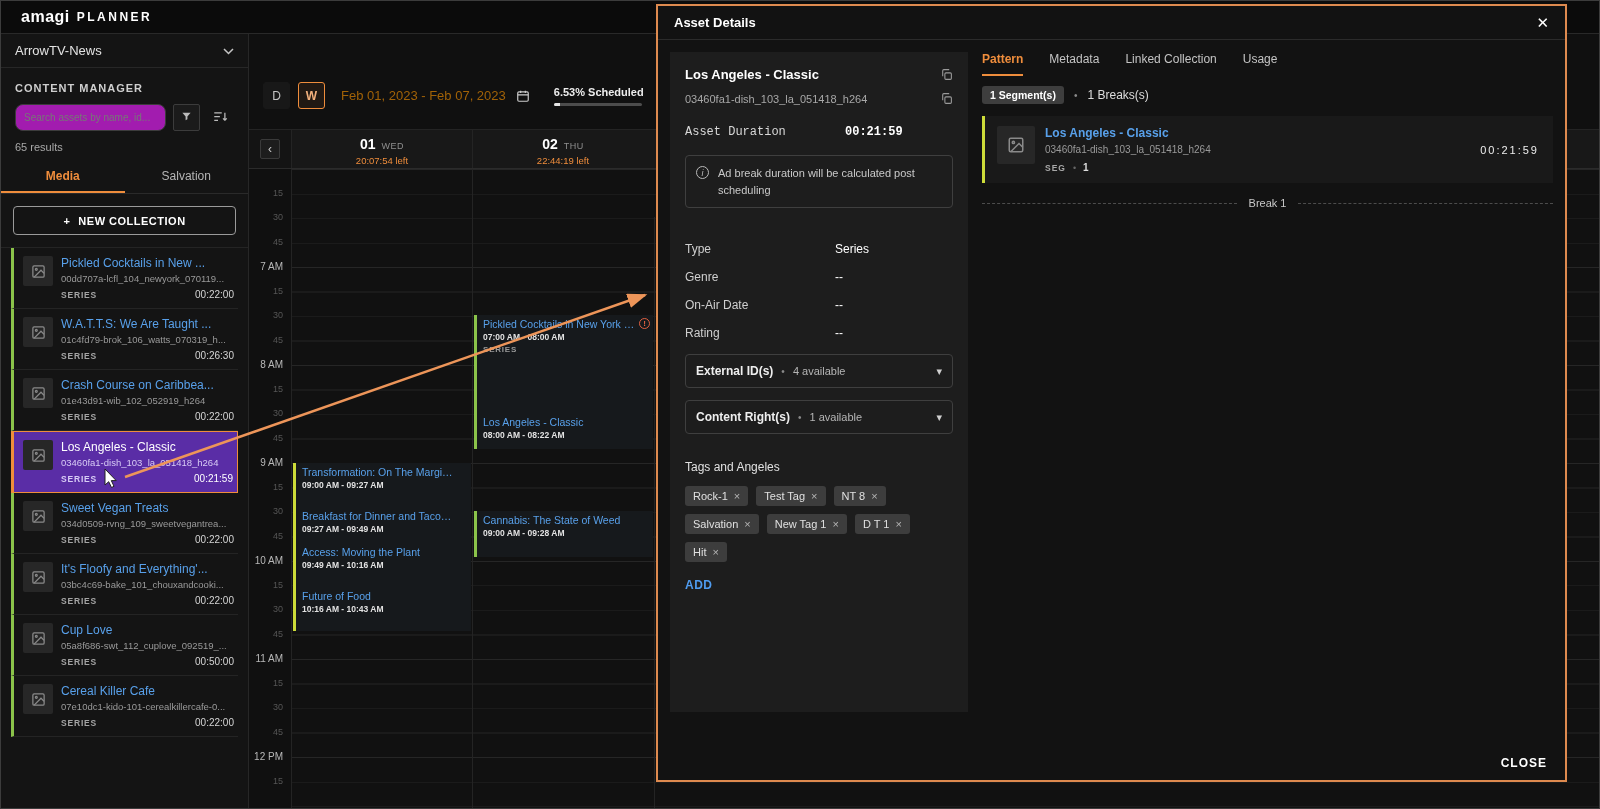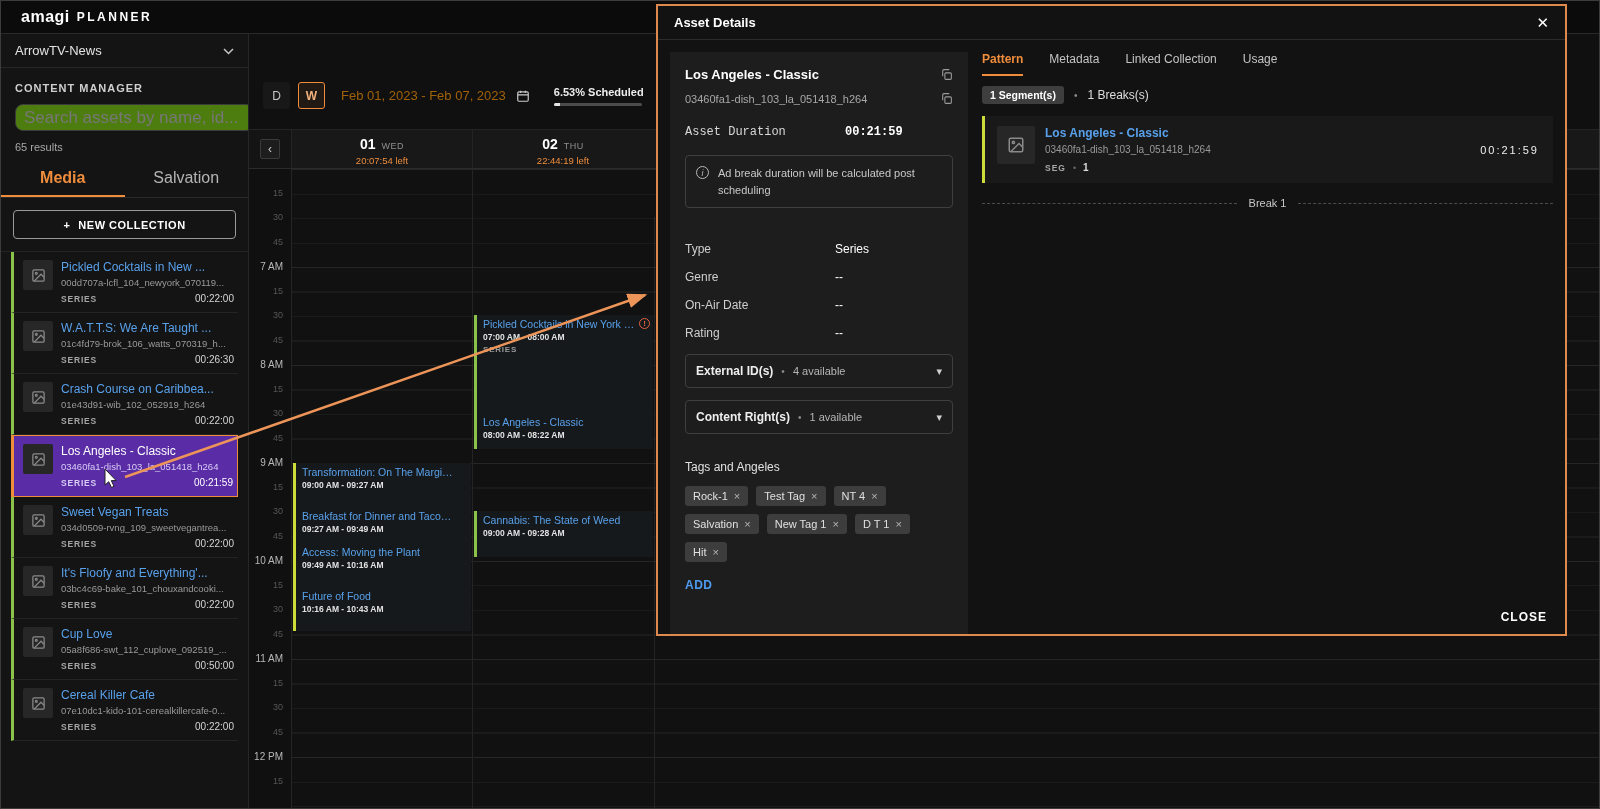--- a/index.html
+++ b/index.html
@@ -17,29 +17,29 @@
   .logo-amagi { font-weight:bold; font-size:16px; color:#fff; letter-spacing:.5px; }
   .logo-planner { margin-left:7px; font-size:12px; letter-spacing:2.5px; color:#fff; font-weight:600; }
 
   
   .sidebar { position:absolute; left:0; top:33px; bottom:0; width:248px; background:#141414;
     border-right:1px solid #272727; overflow:hidden; }
   .channel-row { height:34px; display:flex; align-items:center; justify-content:space-between;
     padding:0 14px; border-bottom:1px solid #272727; font-size:13px; color:#e3e3e3; cursor:pointer; }
   .cm-title { padding:14px 14px 10px; font-size:11px; font-weight:bold; letter-spacing:1px; color:#cfcfcf; }
   .search-row { display:flex; align-items:center; gap:7px; padding:0 14px; }
-  .search-input { flex:1; height:27px; background:#4d7c0f; border:1px solid #3c3c3c; border-radius:8px;
-    color:#ccc; font-size:17px; padding:0 8px; font-family:"Liberation Sans",sans-serif; }
+  .search-input { flex:1; height:27px; background:#a21caf; border:1px solid #3c3c3c; border-radius:8px;
+    color:#ccc; font-size:10px; padding:0 8px; font-family:"Liberation Sans",sans-serif; }
   .search-input::placeholder { color:#777; }
   .icon-btn { width:27px; height:27px; background:#1b1b1b; border:1px solid #3c3c3c; border-radius:2px;
     display:flex; align-items:center; justify-content:center; cursor:pointer; }
   .icon-btn.flat { border:none; background:transparent; }
   .results { padding:10px 14px 6px; font-size:11px; color:#a8a8a8; }
   .tabs { display:flex; border-bottom:1px solid #2a2a2a; margin-top:2px; }
-  .tab { flex:1; text-align:center; font-size:16px; color:#b5b5b5; padding:8px 0; cursor:pointer;
+  .tab { flex:1; text-align:center; font-size:12px; color:#b5b5b5; padding:8px 0; cursor:pointer;
     border-bottom:2px solid transparent; }
   .tab.active { color:var(--orange,#ef8d3c); border-bottom-color:var(--orange,#ef8d3c); font-weight:bold; }
   .new-collection { display:flex; align-items:center; justify-content:center; gap:8px;
     margin:12px; width:calc(100% - 24px); height:29px; background:transparent;
     border:1px solid #9a9a9a; border-radius:4px; color:#fff; font-size:11px; font-weight:bold;
     letter-spacing:.5px; cursor:pointer; font-family:"Liberation Sans",sans-serif; }
   .media-list { border-top:1px solid #242424; overflow:hidden; }
   .media-item { position:relative; margin:0 10px; display:flex; gap:8px; padding:8px 4px 8px 9px;
     border-left:3px solid var(--green,#8bc34a); border-bottom:1px solid #242424; cursor:pointer; }
   .media-item .thumb { width:30px; height:30px; background:#272727; border-radius:2px; flex:none;
@@ -94,21 +94,21 @@
   .event { position:absolute; left:1px; right:1px; background:#16191c; border-left:3px solid var(--green,#8bc34a);
     padding:3px 6px; overflow:hidden; cursor:pointer; }
   .ev-title { font-size:10.5px; color:var(--blue,#58a0ea); white-space:nowrap; overflow:hidden;
     text-overflow:ellipsis; padding-right:12px; }
   .ev-time { font-size:8.5px; color:#e2e2e2; font-weight:bold; margin-top:2px; }
   .ev-type { font-size:8px; color:#9a9a9a; letter-spacing:.8px; margin-top:3px; font-weight:bold; }
   .warn { position:absolute; top:3px; right:3px; width:11px; height:11px; border:1px solid var(--warn,#e06040);
     border-radius:50%; color:var(--warn,#e06040); font-size:8px; line-height:10px; text-align:center; font-weight:bold; }
 
   
-  .modal { position:absolute; left:655px; top:3px; width:911px; height:632px; background:#121212;
+  .modal { position:absolute; left:655px; top:3px; width:911px; height:778px; background:#121212;
     border:2px solid #de8a4f; z-index:20; display:flex; flex-direction:column; }
   .modal-header { height:34px; flex:none; display:flex; align-items:center; justify-content:space-between;
     padding:0 16px; border-bottom:1px solid #2b2b2b; }
   .modal-title { font-size:13px; font-weight:bold; color:#fff; }
   .modal-x { color:#fff; font-size:15px; cursor:pointer; }
   .modal-body { flex:1; display:flex; align-items:flex-start; padding:12px; position:relative; overflow:hidden; }
   .left-pane { width:298px; height:660px; background:#1d1d1d; padding:15px; flex:none; }
   .name-row, .id-row { display:flex; align-items:center; justify-content:space-between; }
   .asset-name { font-size:13px; font-weight:bold; color:#fff; }
   .asset-id { font-size:11px; color:#a8a8a8; }
@@ -520,21 +520,21 @@
         <div class="chips" id="tag-chips">
             <span class="chip">
               <span>Rock-1</span>
               <span class="chip-x">×</span>
             </span>
             <span class="chip">
               <span>Test Tag</span>
               <span class="chip-x">×</span>
             </span>
             <span class="chip">
-              <span>NT 4</span>
+              <span>NT 8</span>
               <span class="chip-x">×</span>
             </span>
             <span class="chip">
               <span>Salvation</span>
               <span class="chip-x">×</span>
             </span>
             <span class="chip">
               <span>New Tag 1</span>
               <span class="chip-x">×</span>
             </span>

